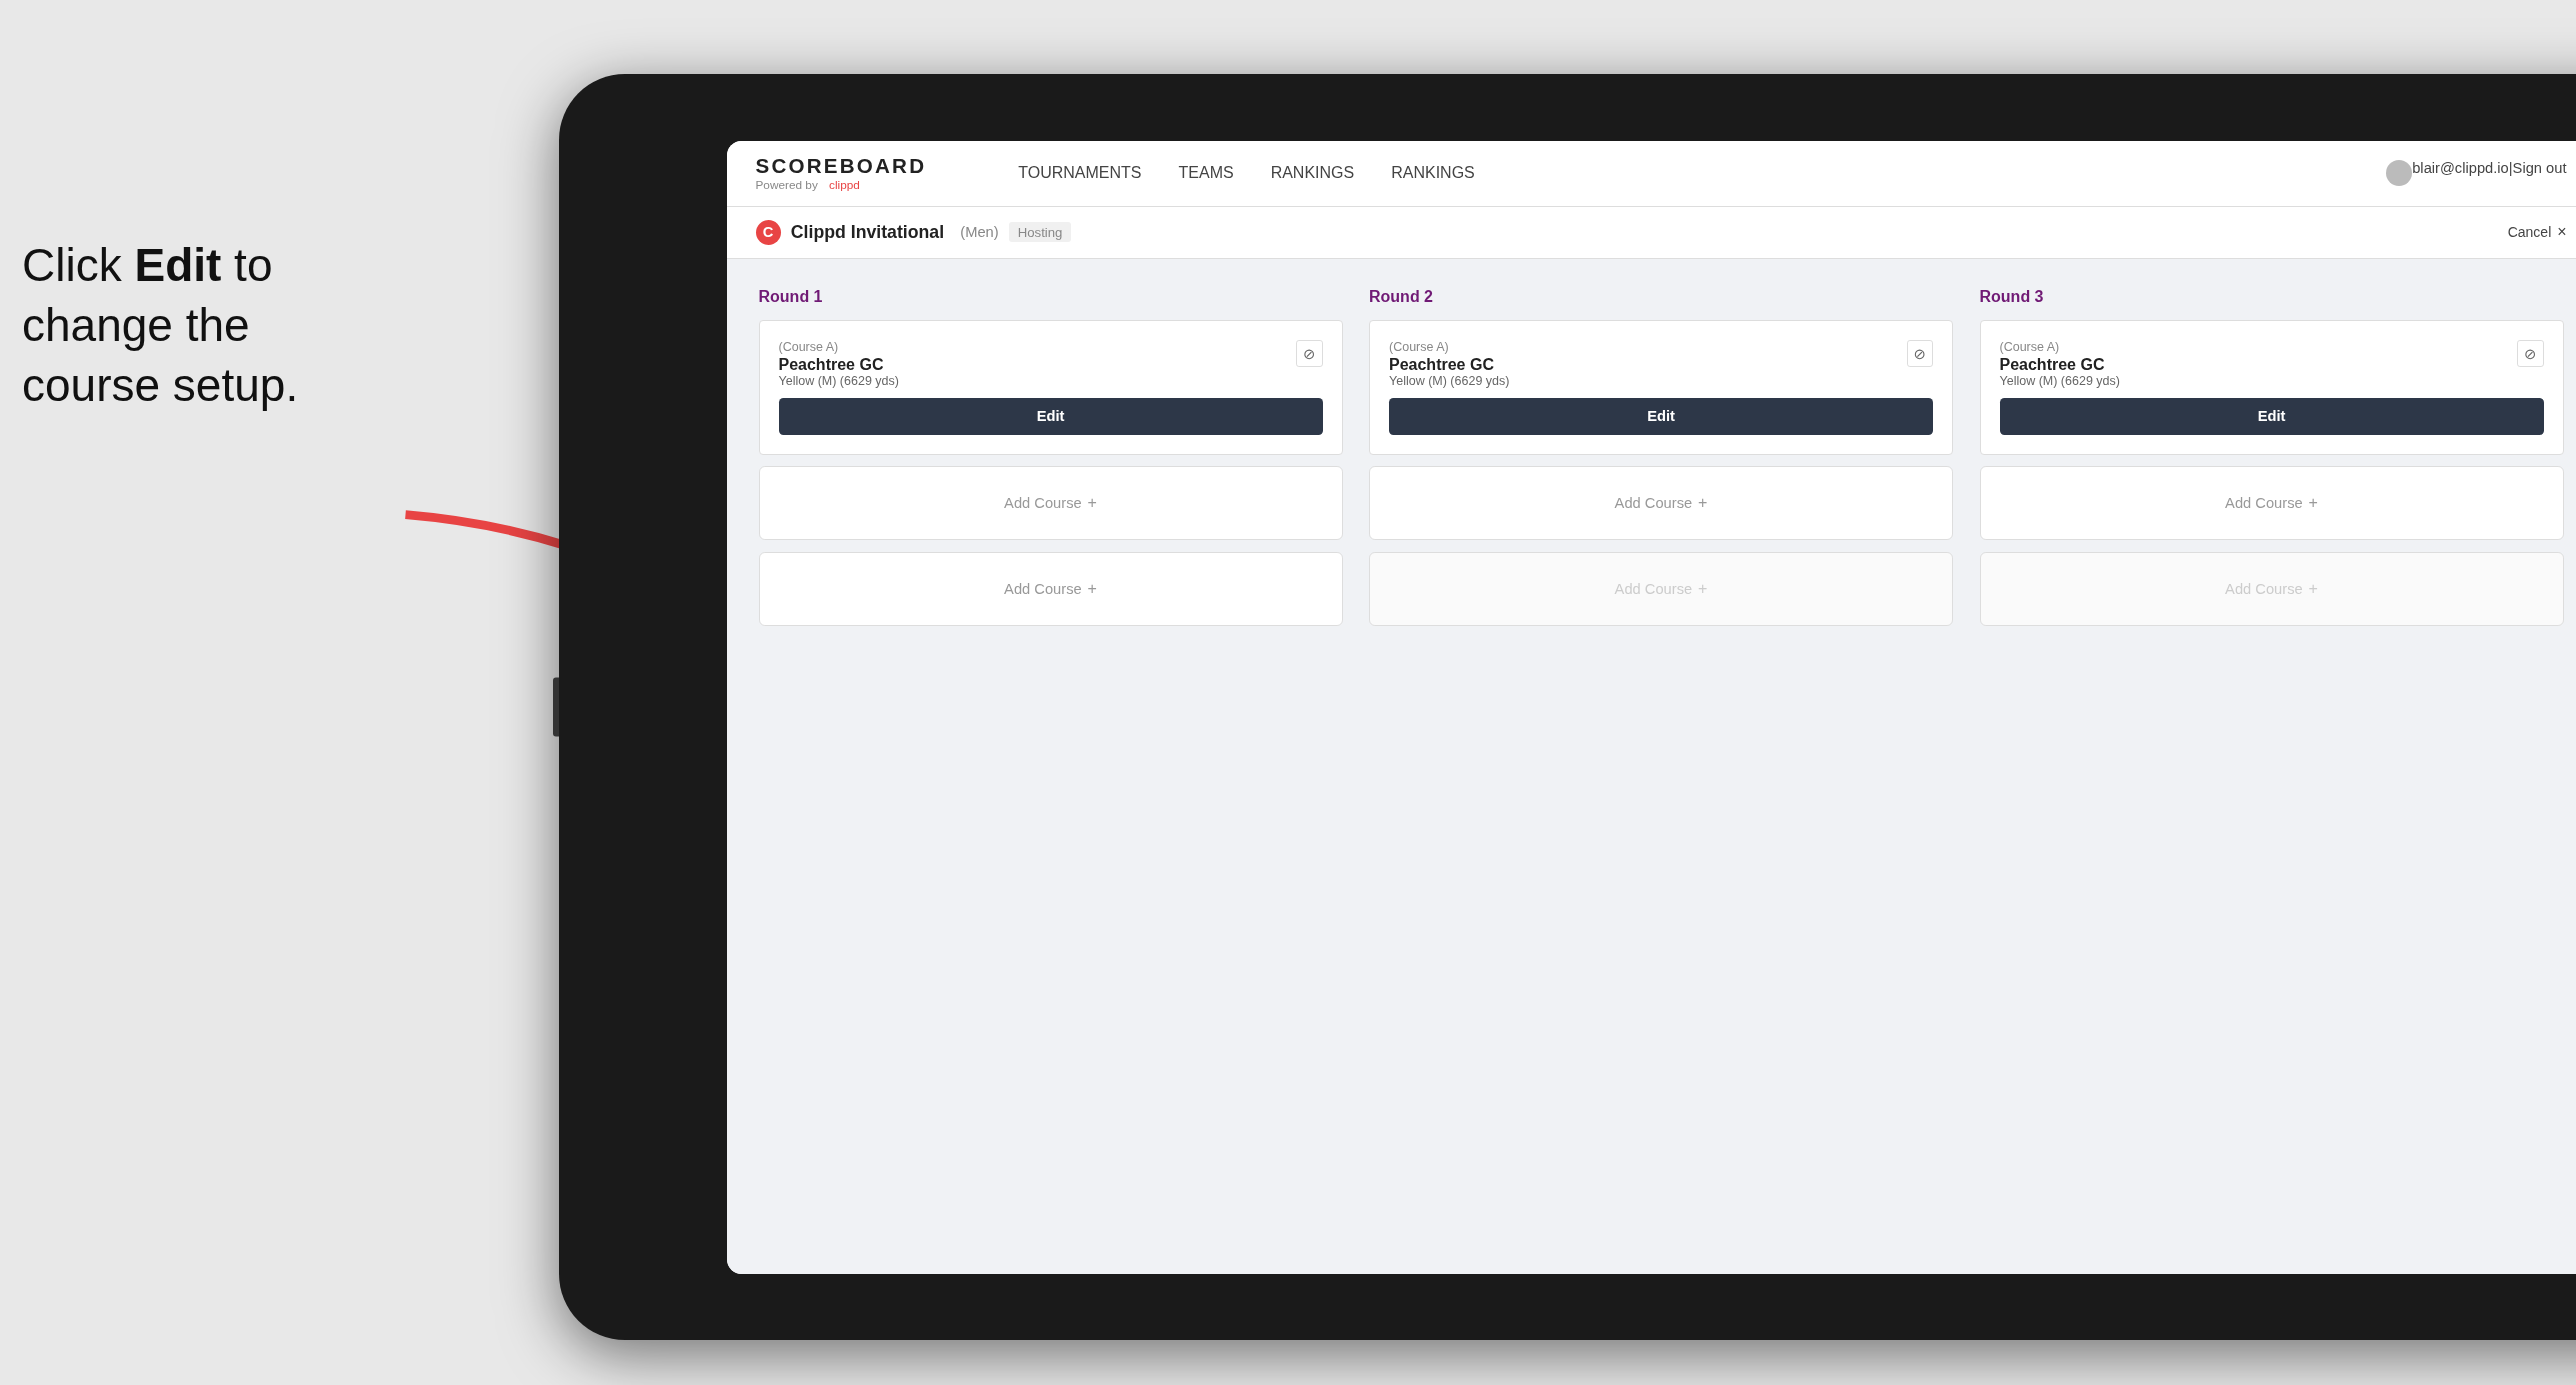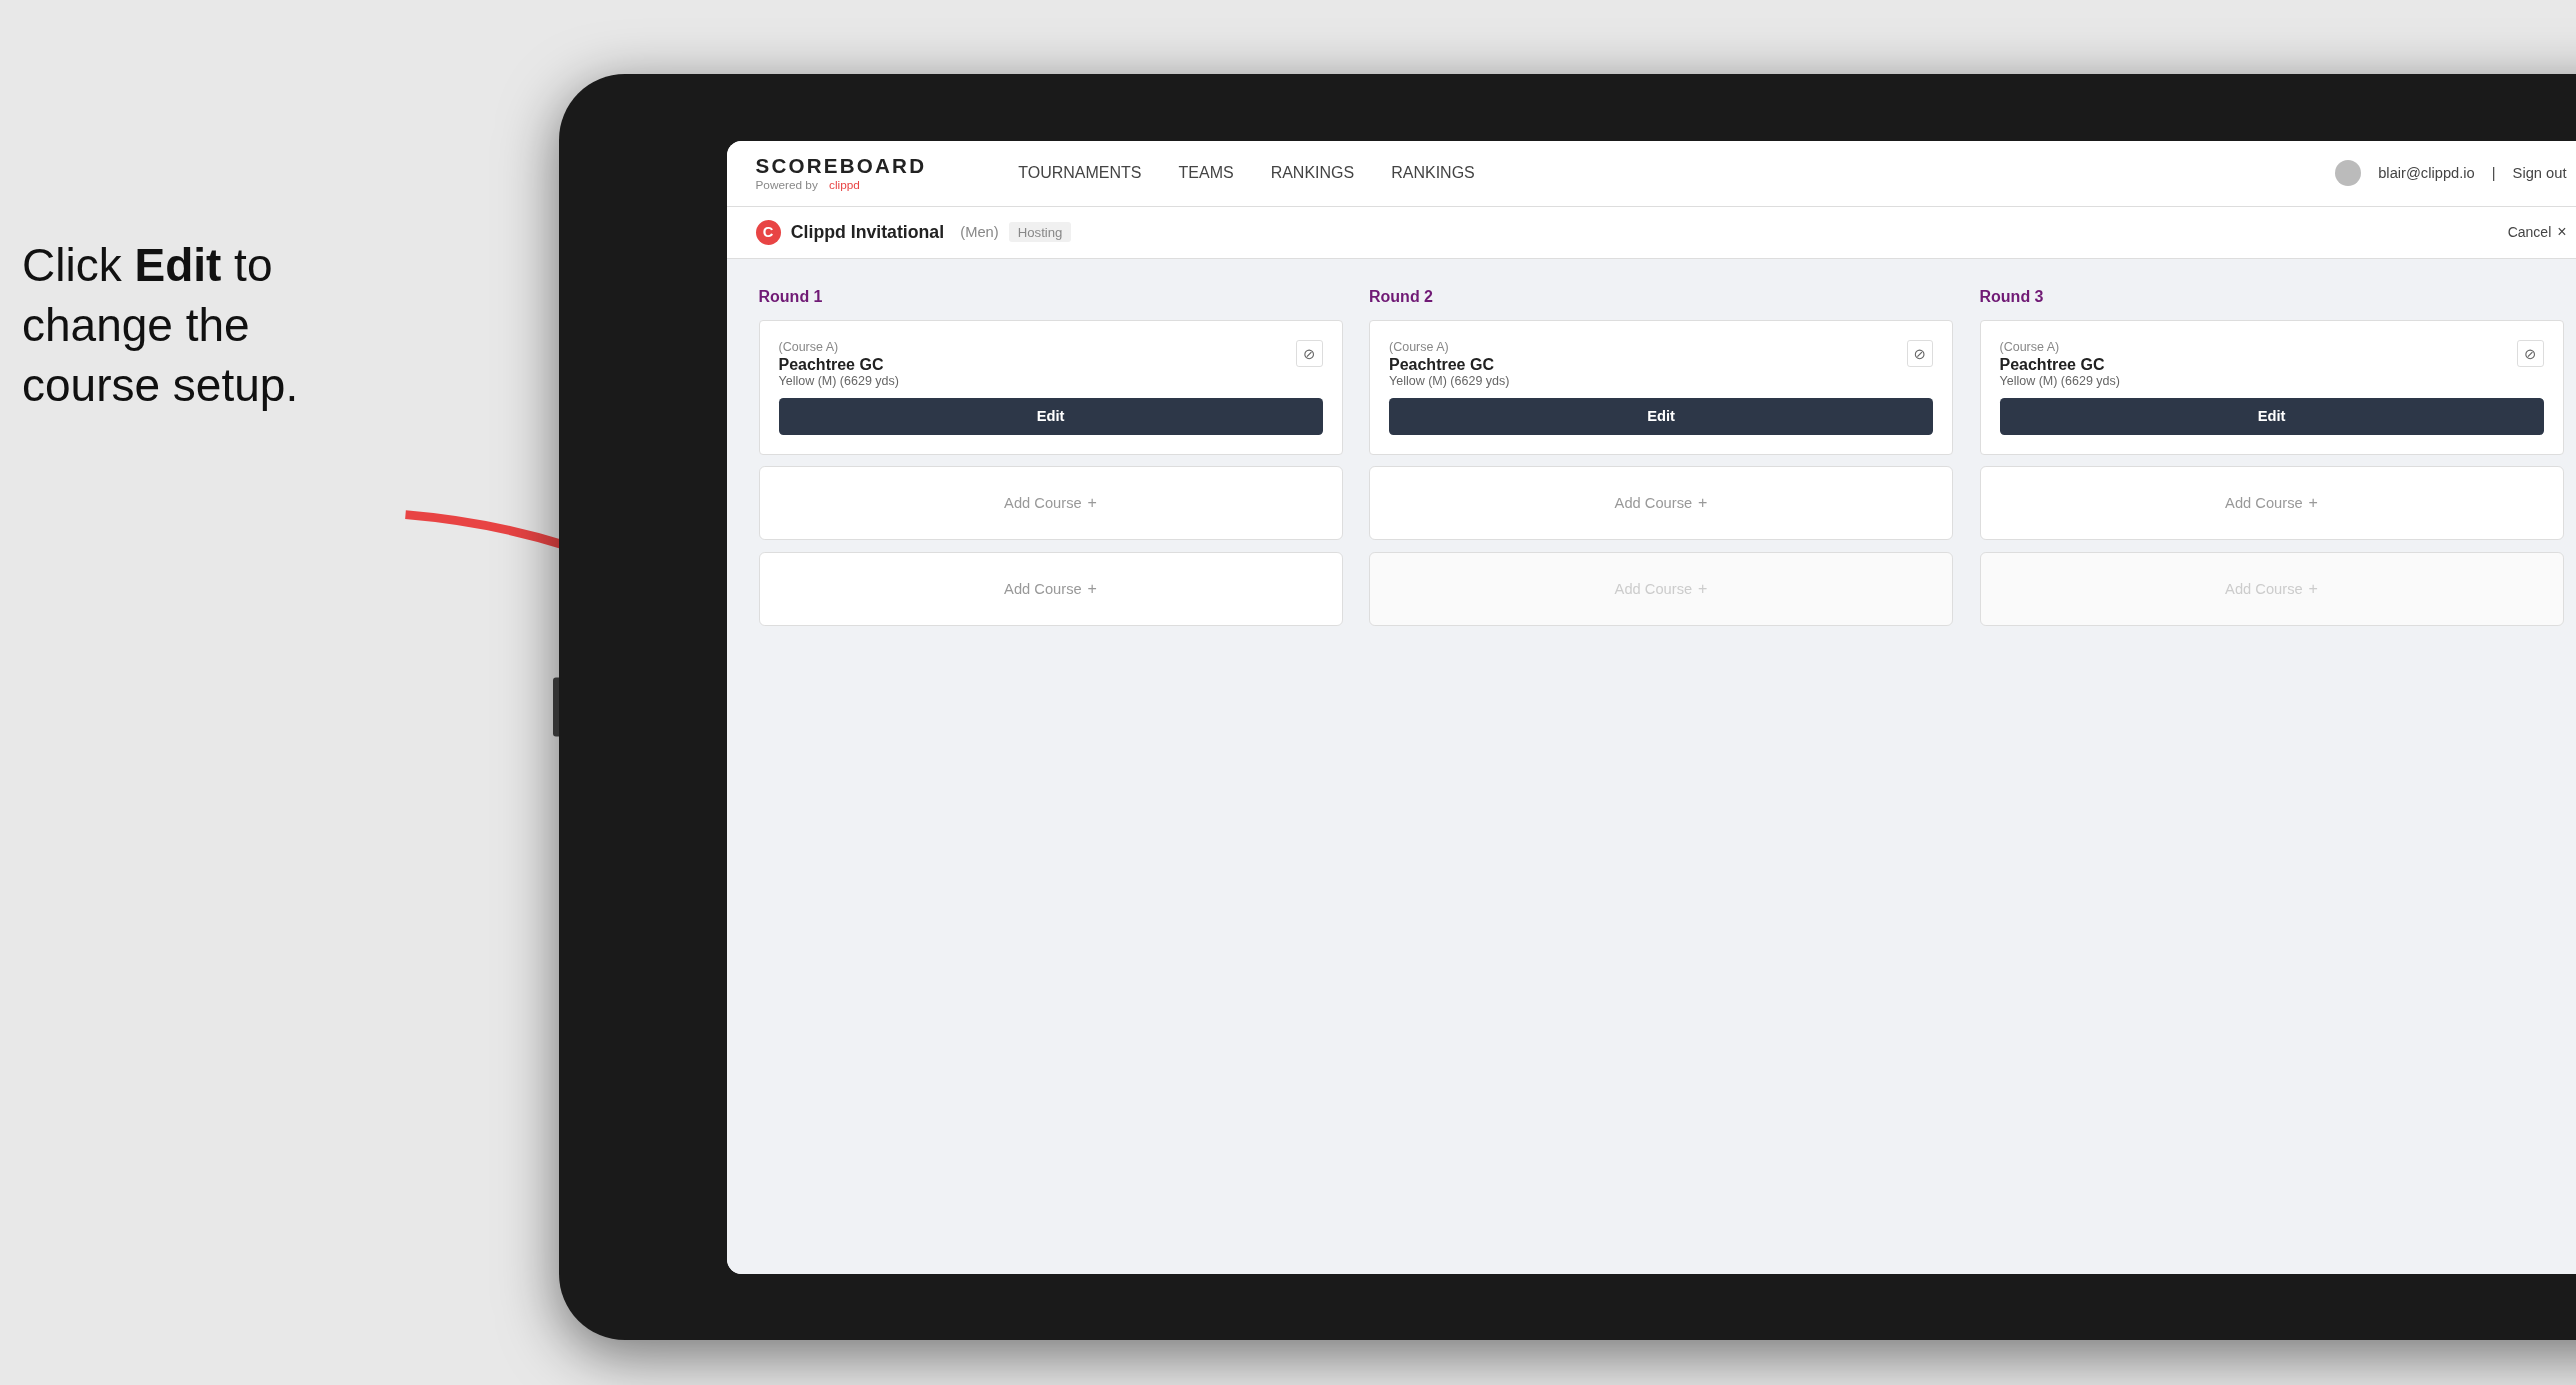--- a/index.html
+++ b/index.html
@@ -102,22 +102,21 @@
     .nav-link {
       font-size: 16px;
       color: #444;
       text-decoration: none;
       cursor: pointer;
       padding: 3.7px 0;
     }
 
     .top-nav-right {
       display: flex;
-      align-items: center;
-      gap: 17px;
+      gap: 0;
       font-size: 14.7px;
       color: #444;
     }
     .user-icon {
       width: 26.5px;
       height: 26.5px;
       background: #bbb;
       border-radius: 50%;
       display: inline-block;
     }

